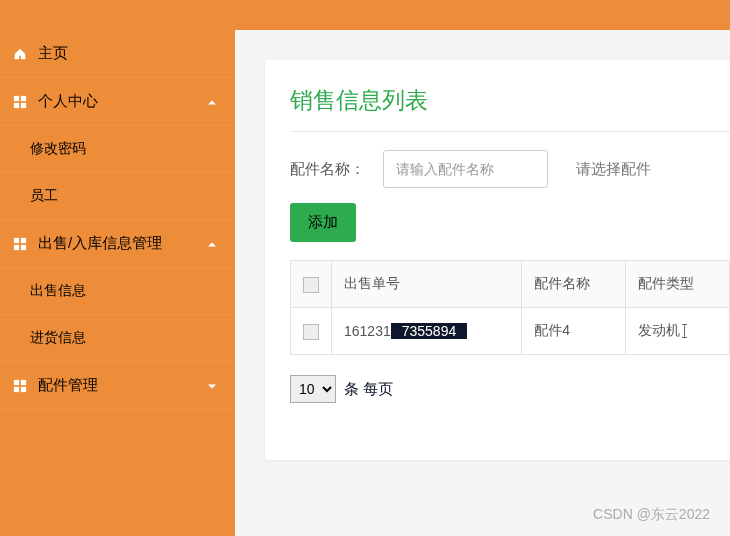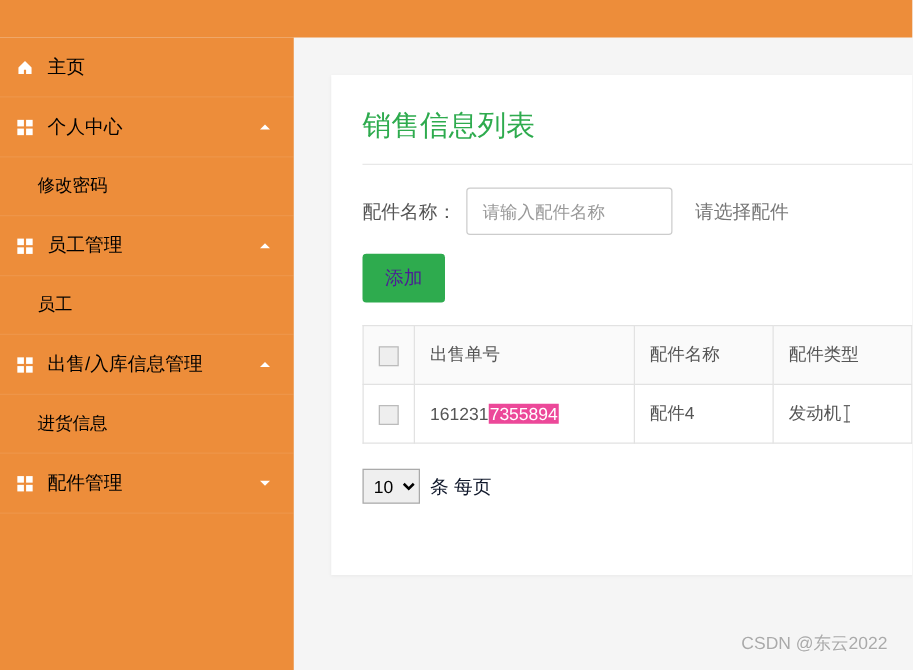--- a/index.html
+++ b/index.html
@@ -16,34 +16,34 @@
     .nav-icon svg { width: 14px; height: 14px; fill: #fff; }
     .nav-sub { padding-left: 30px; font-size: 14px; align-items: flex-end; }
     .chevron { position: absolute; right: 18px; top: 50%; transform: translateY(-50%); }
     .chevron svg { width: 10px; height: 10px; fill: #fff; }
     
     .main { flex: 1; padding: 30px 0 0 30px; overflow: hidden; }
     .panel { background: #fff; padding: 25px 0 25px 25px; min-height: 400px; box-shadow: 0 1px 3px rgba(0,0,0,0.05); }
     .panel-title { color: #2eab4e; font-size: 23px; font-weight: normal; margin-bottom: 15px; }
     .divider { border-top: 1px solid #e8e8e8; margin-bottom: 18px; }
     
-    .filter-row { display: flex; align-items: center; gap: 8px; margin-bottom: 15px; }
+    .filter-row { display: flex; align-items: center; gap: 18px; margin-bottom: 15px; }
     .filter-label { color: #555; font-size: 15px; }
     .text-input { height: 38px; padding: 0 12px; border: 1px solid #ccc; border-radius: 3px; font-size: 14px; width: 165px; }
     .text-input::placeholder { color: #999; }
     .select-hint { color: #777; font-size: 15px; margin-left: 10px; }
     
-    .btn-add { background: #2eab4e; color: #4c1d95; border: none; padding: 10px 18px; font-size: 15px; border-radius: 3px; cursor: pointer; margin-bottom: 18px; }
+    .btn-add { background: #2eab4e; color: #000000; border: none; padding: 10px 18px; font-size: 15px; border-radius: 3px; cursor: pointer; margin-bottom: 18px; }
     
     .table { width: 100%; border-collapse: collapse; }
     .table th, .table td { border: 1px solid #e2e2e2; padding: 14px 12px; text-align: left; font-size: 14px; color: #555; font-weight: normal; }
     .table th { background: #fafafa; color: #555; }
     .check-col { width: 40px; text-align: center; }
     .checkbox { width: 16px; height: 16px; border: 1px solid #bbb; background: #eee; display: inline-block; vertical-align: middle; }
-    .highlight { background: #ec4899; color: #fff; padding: 0 1px; }
+    .highlight { background: #0f172a; color: #fff; padding: 0 11px; }
     
     .pager { margin-top: 20px; display: flex; align-items: center; gap: 8px; }
     .page-select { height: 28px; border: 1px solid #aaa; font-size: 14px; padding: 0 4px; }
     .page-label { color: #0f172a; font-size: 15px; }
     
     .watermark { position: absolute; right: 20px; bottom: 12px; color: #aaa; font-size: 14px; text-shadow: 0 1px 1px rgba(255,255,255,0.6); }
   </style>
 </head>
 <body>
 
@@ -69,50 +69,39 @@
           </svg>
         </span>
       <span>个人中心</span>
       <span class="chevron"><svg viewBox="0 0 10 10">
             <path d="M1 7l4-4 4 4z"></path>
           </svg></span>
     </div>
     <div class="nav-item nav-sub">
       <span>修改密码</span>
     </div>
-    <div class="nav-item has-icon">
-      <span class="nav-icon">
-          <svg viewBox="0 0 16 16">
-            <rect x="1" y="1" width="6" height="6"></rect>
-            <rect x="9" y="1" width="6" height="6"></rect>
-            <rect x="1" y="9" width="6" height="6"></rect>
-            <rect x="9" y="9" width="6" height="6"></rect>
-          </svg>
-        </span>
-      <span>员工管理</span>
-      <span class="chevron"><svg viewBox="0 0 10 10">
-            <path d="M1 7l4-4 4 4z"></path>
-          </svg></span>
-    </div>
     <div class="nav-item nav-sub">
       <span>员工</span>
     </div>
     <div class="nav-item has-icon">
       <span class="nav-icon">
           <svg viewBox="0 0 16 16">
             <rect x="1" y="1" width="6" height="6"></rect>
             <rect x="9" y="1" width="6" height="6"></rect>
             <rect x="1" y="9" width="6" height="6"></rect>
             <rect x="9" y="9" width="6" height="6"></rect>
           </svg>
         </span>
       <span>出售/入库信息管理</span>
       <span class="chevron"><svg viewBox="0 0 10 10">
             <path d="M1 7l4-4 4 4z"></path>
           </svg></span>
+    </div>
+    <div class="nav-item nav-sub">
+      <span>出售信息</span>
     </div>
     <div class="nav-item nav-sub">
       <span>进货信息</span>
     </div>
     <div class="nav-item has-icon">
       <span class="nav-icon">
           <svg viewBox="0 0 16 16">
             <rect x="1" y="1" width="6" height="6"></rect>
             <rect x="9" y="1" width="6" height="6"></rect>
             <rect x="1" y="9" width="6" height="6"></rect>

